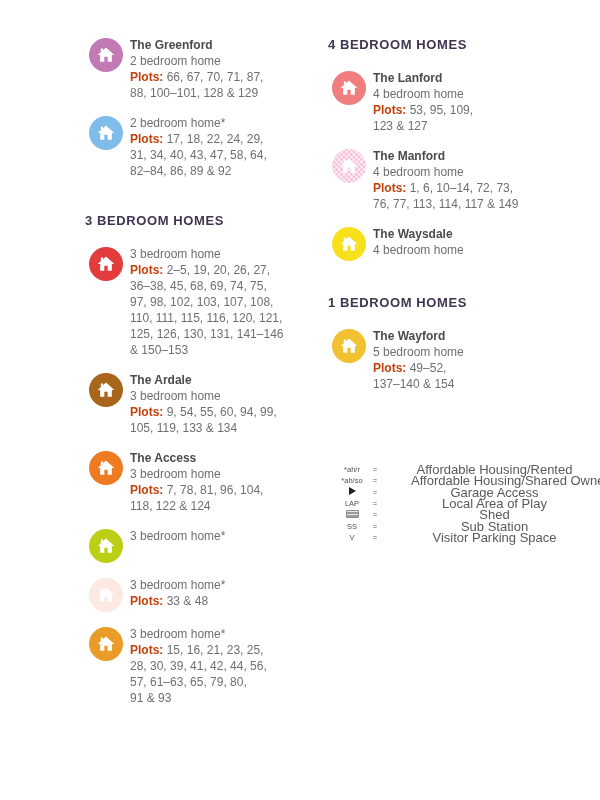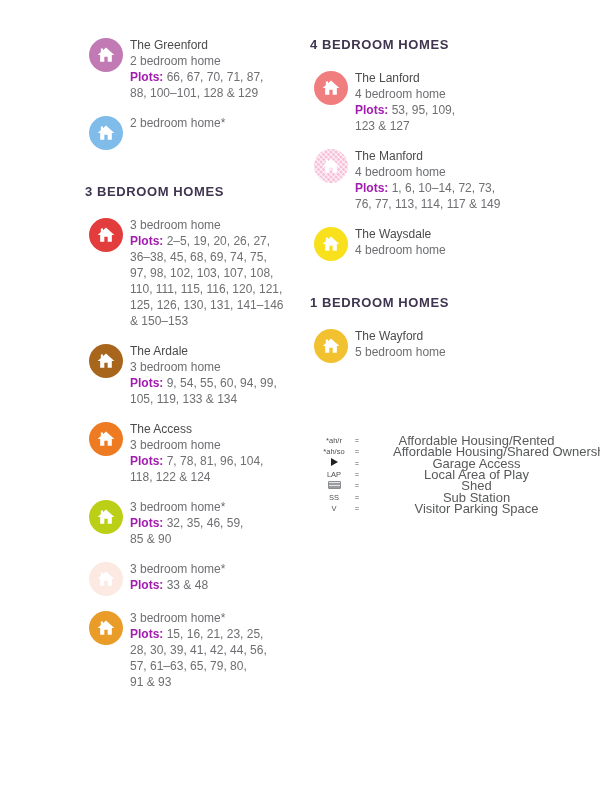--- a/index.html
+++ b/index.html
@@ -1,35 +1,35 @@
 <!DOCTYPE html>
 <html><head>
 <meta charset="utf-8">
 <style>
   * { margin:0; padding:0; box-sizing:border-box; }
   html,body { width:600px; height:800px; background:#ffffff; overflow:hidden;
     font-family:"Liberation Sans","DejaVu Sans",sans-serif; }
   .page { position:relative; width:600px; height:800px; background:#fff; }
   .col { position:absolute; top:0; }
   .col-left  { left:85px;  width:218px; padding-top:37px; }
-  .col-right { left:310px; width:250px; padding-top:37px; }
+  .col-right { left:328px; width:250px; padding-top:37px; }
   h2.sec-head { font-size:13px; font-weight:700; letter-spacing:0.6px;
     color:#3f3550; margin:34px 0 17px 0; line-height:16px; }
   .col > section:first-of-type h2.sec-head, .col h2.first { margin-top:0; }
   .entry { display:flex; align-items:flex-start; margin:0 0 14px 0; padding-left:4px; }
   .house { flex:0 0 34px; width:34px; height:34px; border-radius:50%;
     display:flex; align-items:center; justify-content:center; margin:1px 7px 0 0; }
   .house svg { width:20px; height:20px; display:block; }
   .house.hatched { background-image:
     repeating-linear-gradient(45deg, rgba(255,255,255,0.55) 0 1.5px, rgba(255,255,255,0) 1.5px 3.5px),
     repeating-linear-gradient(-45deg, rgba(255,255,255,0.45) 0 1.5px, rgba(255,255,255,0) 1.5px 3.5px); }
   .etext { flex:1; min-width:0; }
   .etext p { font-size:12px; line-height:16px; color:#6e6f72; }
-  p.ename { font-weight:400; color:#4b4b4d; }
-  .eplots b { font-weight:700; color:#a21caf; }
+  p.ename { font-weight:700; color:#4b4b4d; }
+  .eplots b { font-weight:700; color:#c2410c; }
   .plots-val { white-space:pre-line; }
   .legend { margin-top:72px; padding-left:7px; }
   .lrow { display:flex; align-items:center; height:11.3px;text-align:center; }
   .lkey { flex:0 0 34px; font-size:7.5px; color:#4f5052; }
   .leq  { flex:0 0 12px; font-size:7.5px; color:#58595b; }
   .lval { flex:1; font-size:13px; color:#58595b; white-space:nowrap;margin-left:30px; }
   .tri { display:inline-block; width:0; height:0;
     border-left:7px solid #231f20; border-top:4.5px solid transparent;
     border-bottom:4.5px solid transparent; margin-left:1px; }
   .shed { display:inline-block; width:13px; height:8px; border-radius:1px;
@@ -67,20 +67,23 @@
         <span class="house" style="background-color: rgb(127, 188, 233);">
           <svg viewBox="0 0 24 24">
               <g fill="#ffffff">
                 <rect x="5.8" y="4.2" width="2.6" height="5"></rect>
                 <path d="M10 20v-6h4v6h5v-8h3L12 3 2 12h3v8z"></path>
               </g>
             </svg>
         </span>
         <div class="etext">
           <p class="etype">2 bedroom home*</p>
+          <p class="eplots"><b>Plots:</b> <span class="plots-val">17, 18, 22, 24, 29,
+31, 34, 40, 43, 47, 58, 64,
+82–84, 86, 89 &amp; 92</span></p>
         </div>
       </div>
     </section>
 
     <section>
       <h2 class="sec-head">3 BEDROOM HOMES</h2>
 
       <div class="entry">
         <span class="house" style="background-color: rgb(226, 60, 60);">
           <svg viewBox="0 0 24 24">
@@ -139,22 +142,20 @@
         <span class="house" style="background-color: rgb(188, 207, 23);">
           <svg viewBox="0 0 24 24">
               <g fill="#ffffff">
                 <rect x="5.8" y="4.2" width="2.6" height="5"></rect>
                 <path d="M10 20v-6h4v6h5v-8h3L12 3 2 12h3v8z"></path>
               </g>
             </svg>
         </span>
         <div class="etext">
           <p class="etype">3 bedroom home*</p>
-          <p class="eplots"><b>Plots:</b> <span class="plots-val">32, 35, 46, 59,
-85 &amp; 90</span></p>
         </div>
       </div>
 
       <div class="entry">
         <span class="house" style="background-color: rgb(251, 233, 226);">
           <svg viewBox="0 0 24 24">
               <g fill="#ffffff">
                 <rect x="5.8" y="4.2" width="2.6" height="5"></rect>
                 <path d="M10 20v-6h4v6h5v-8h3L12 3 2 12h3v8z"></path>
               </g>
@@ -249,20 +250,22 @@
           <svg viewBox="0 0 24 24">
               <g fill="#ffffff">
                 <rect x="5.8" y="4.2" width="2.6" height="5"></rect>
                 <path d="M10 20v-6h4v6h5v-8h3L12 3 2 12h3v8z"></path>
               </g>
             </svg>
         </span>
         <div class="etext">
           <p class="ename">The Wayford</p>
           <p class="etype">5 bedroom home</p>
+          <p class="eplots"><b>Plots:</b> <span class="plots-val">49–52,
+137–140 &amp; 154</span></p>
         </div>
       </div>
     </section>
 
     <div class="legend">
       <div class="lrow">
         <span class="lkey">*ah/r</span>
         <span class="leq">=</span>
         <span class="lval">Affordable Housing/Rented</span>
       </div>

